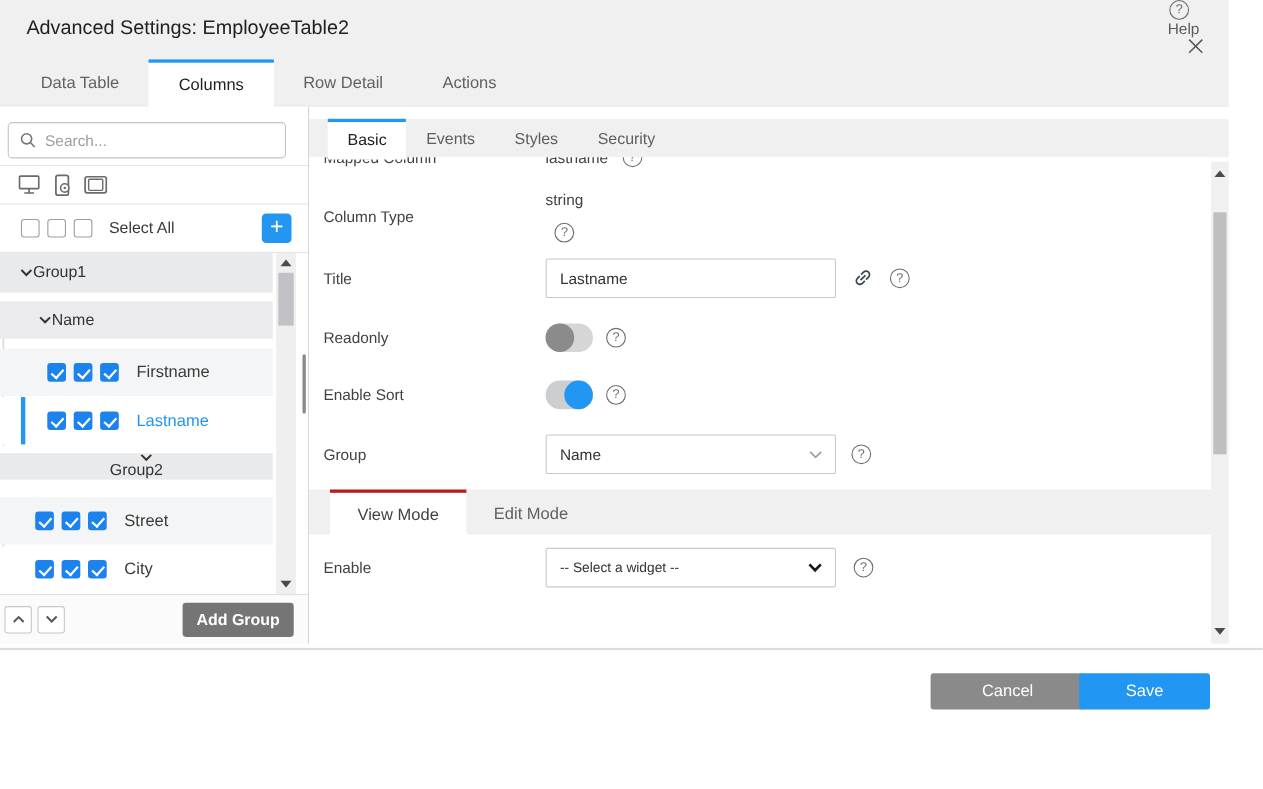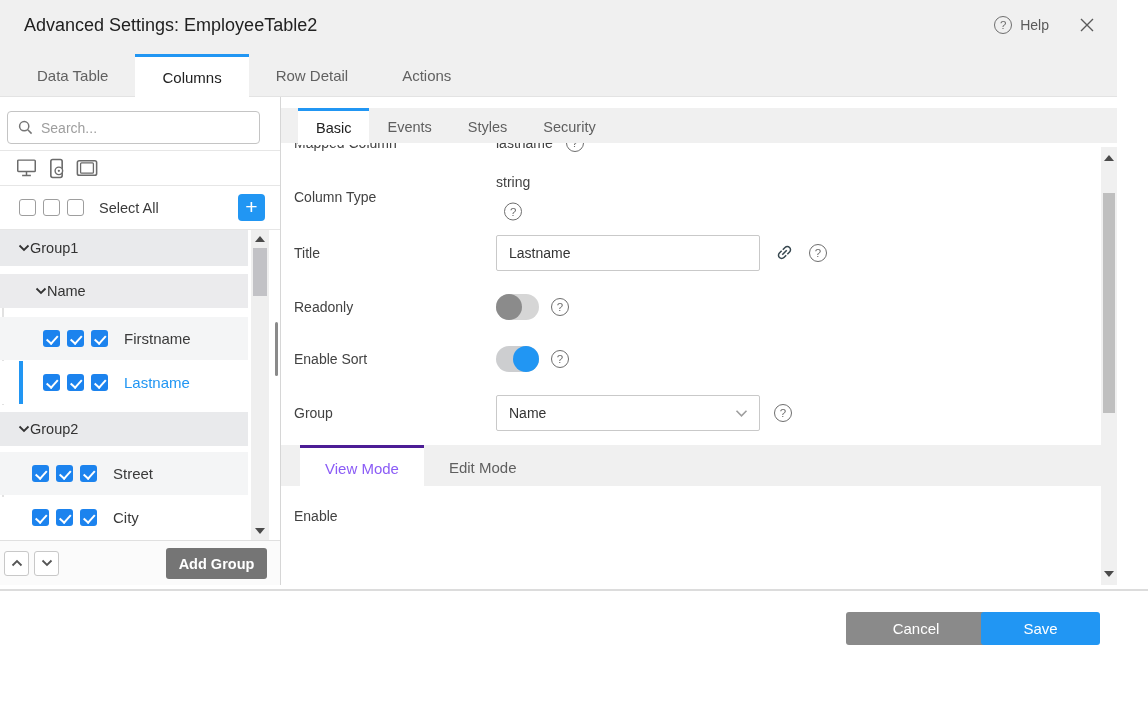--- a/index.html
+++ b/index.html
@@ -3,21 +3,21 @@
 <meta charset="utf-8">
 <style>
   * { margin:0; padding:0; box-sizing:border-box; }
   html,body { width:1148px; height:717px; background:#fff; font-family:"Liberation Sans", sans-serif; overflow:hidden; }
   body { position:relative; }
   .dialog { position:absolute; left:0; top:0; width:1117px; height:660px; }
 
   
   .hdr { position:absolute; left:0; top:0; width:1117px; height:50px; background:#f0f0f0; display:flex; align-items:center; padding:0 22px 0 24px; }
   .hdr-title { font-size:18px; color:#212121; }
-  .hdr-right { margin-left:auto; display:flex; align-items:center; }
+  .hdr-right { margin-left:auto; display:flex; align-items:center;flex-direction:column; }
   .help-circ { width:18px; height:18px; border:1.5px solid #6e6e6e; border-radius:50%; color:#6e6e6e; font-size:11.5px; display:flex; align-items:center; justify-content:center; }
   .help-circ::after { content:"?"; }
   .hdr-help-label { font-size:14px; color:#5a5a5a; margin-left:8px; }
   .close-x { margin-left:30px; display:flex; }
 
   
   .tabbar { position:absolute; left:0; top:50px; width:1117px; height:47px; background:#f0f0f0; border-bottom:1px solid #e3e3e3; display:flex; align-items:flex-end; padding-left:10px; }
   .tab { height:41px; display:flex; align-items:center; padding:0 27px; font-size:15px; color:#616161; cursor:default; }
   .tab.active { background:#fff; border-top:3px solid #2196f3; color:#212121; height:44px; margin-bottom:-2px; position:relative; z-index:3; }
 
@@ -81,21 +81,21 @@
   .fselect .selchev { position:absolute; right:11px; display:flex; }
 
   .toggle { width:43px; height:26px; border-radius:13px; position:relative; flex:none; }
   .toggle.on { background:#cdced0; }
   .toggle.on .knob { position:absolute; right:0; top:0; width:26px; height:26px; border-radius:50%; background:#2196f3; }
   .toggle.off { background:#d6d6d6; }
   .toggle.off .knob { position:absolute; left:0; top:0; width:26px; height:26px; border-radius:50%; background:#8b8b8b; }
 
   .modebar { height:41px; margin-top:4px; background:#f0f0f0; display:flex; align-items:flex-end; padding-left:19px; }
   .mtab { height:38px; display:flex; align-items:center; padding:0 25px; font-size:15px; color:#5f5f5f; }
-  .mtab.active { background:#fff; border-top:3px solid #4c1d95; color:#8b5cf6; height:43px; margin-bottom:-2px; position:relative; z-index:3; }
+  .mtab.active { background:#fff; border-top:3px solid #b91c1c; color:#404040; height:43px; margin-bottom:-2px; position:relative; z-index:3; }
 
   .mainscroll { position:absolute; left:820px; top:50px; width:16px; height:438px; background:#f0f0f0; }
   .mainscroll .thumb { position:absolute; left:2px; top:46px; width:12px; height:220px; background:#bfbfbf; }
   .mainscroll .tri-up { left:3px; top:8px; }
   .mainscroll .tri-dn { left:3px; bottom:8px; }
 
   
   .footer-sep { position:absolute; left:0; top:589px; width:1148px; height:2px; background:#dcdcdc; }
   .btn { position:absolute; top:612px; height:33px; border:none; border-radius:3px; color:#fff; font-size:15px; font-family:"Liberation Sans", sans-serif; display:flex; align-items:center; justify-content:center; }
   .btn-cancel { left:846px; width:140px; background:#8a8a8a; }
@@ -196,21 +196,21 @@
         </div>
 
         <div class="col-row" style="top:131px; height:43px; background:#fff; padding-left:43px;">
           <span class="sel-bar"></span>
           <span class="cb on"></span>
           <span class="cb on"></span>
           <span class="cb on"></span>
           <span class="col-label" style="color:#2196f3;">Lastname</span>
         </div>
 
-        <div class="grp-hdr" style="top:182px; height:34px;">
+        <div class="grp-hdr" style="top:182px; height:24px;flex-direction:column;">
           <span class="chev">
               <svg width="12" height="8" viewBox="0 0 12 8">
                 <path d="M1.5 1.5 L6 6 L10.5 1.5" fill="none" stroke="#333" stroke-width="1.8"></path>
               </svg>
             </span>
           <span class="grp-label">Group2</span>
         </div>
 
         <div class="col-row" style="top:222px; height:43px; background:#f4f5f6; padding-left:32px;">
           <span class="cb on"></span>
@@ -327,20 +327,31 @@
             </span>
           </div>
 
           <div class="modebar">
             <div class="mtab active">View Mode</div>
             <div class="mtab">Edit Mode</div>
           </div>
 
           <div class="frow rows60">
             <span class="flabel">Enable</span>
+            <span class="fctrl" style="gap:16px;">
+              <span class="fselect">
+                <span class="selval small">-- Select a widget --</span>
+                <span class="selchev">
+                    <svg width="14" height="10" viewBox="0 0 14 10">
+                      <path d="M1.8 2 L7 7.4 L12.2 2" fill="none" stroke="#1a1a1a" stroke-width="2.4"></path>
+                    </svg>
+                  </span>
+              </span>
+              <span class="help-circ"></span>
+            </span>
           </div>
 
         </div>
       </div>
 
       <div class="mainscroll">
         <span class="tri-up"></span>
         <span class="thumb"></span>
         <span class="tri-dn"></span>
       </div>

